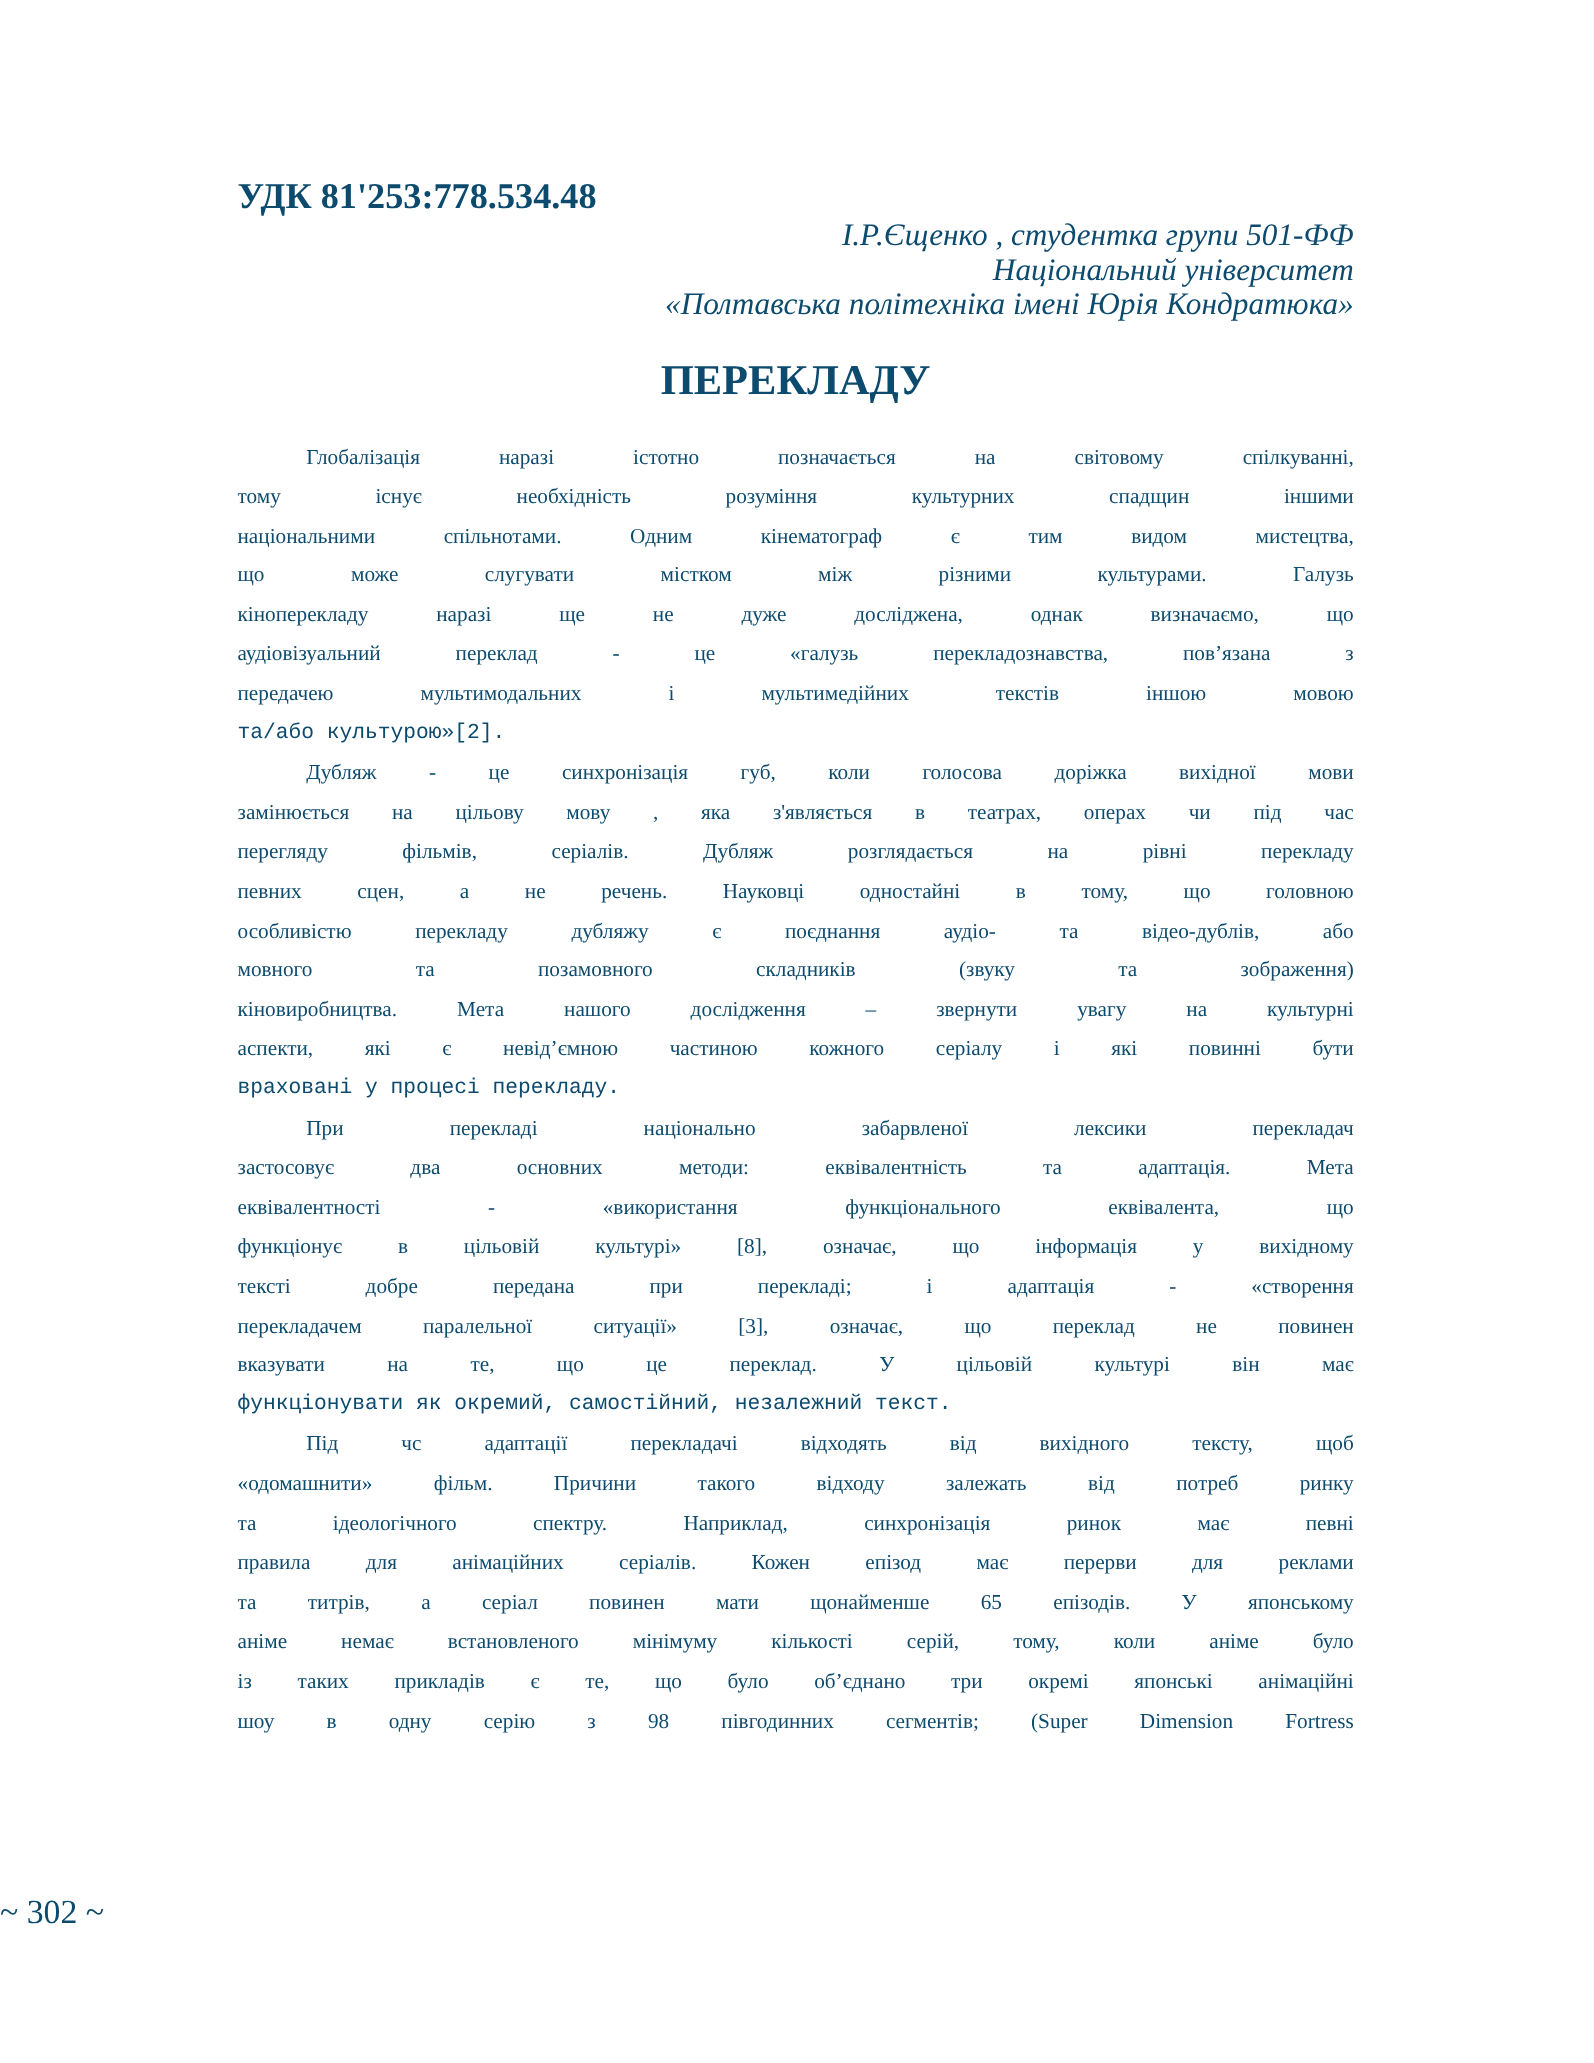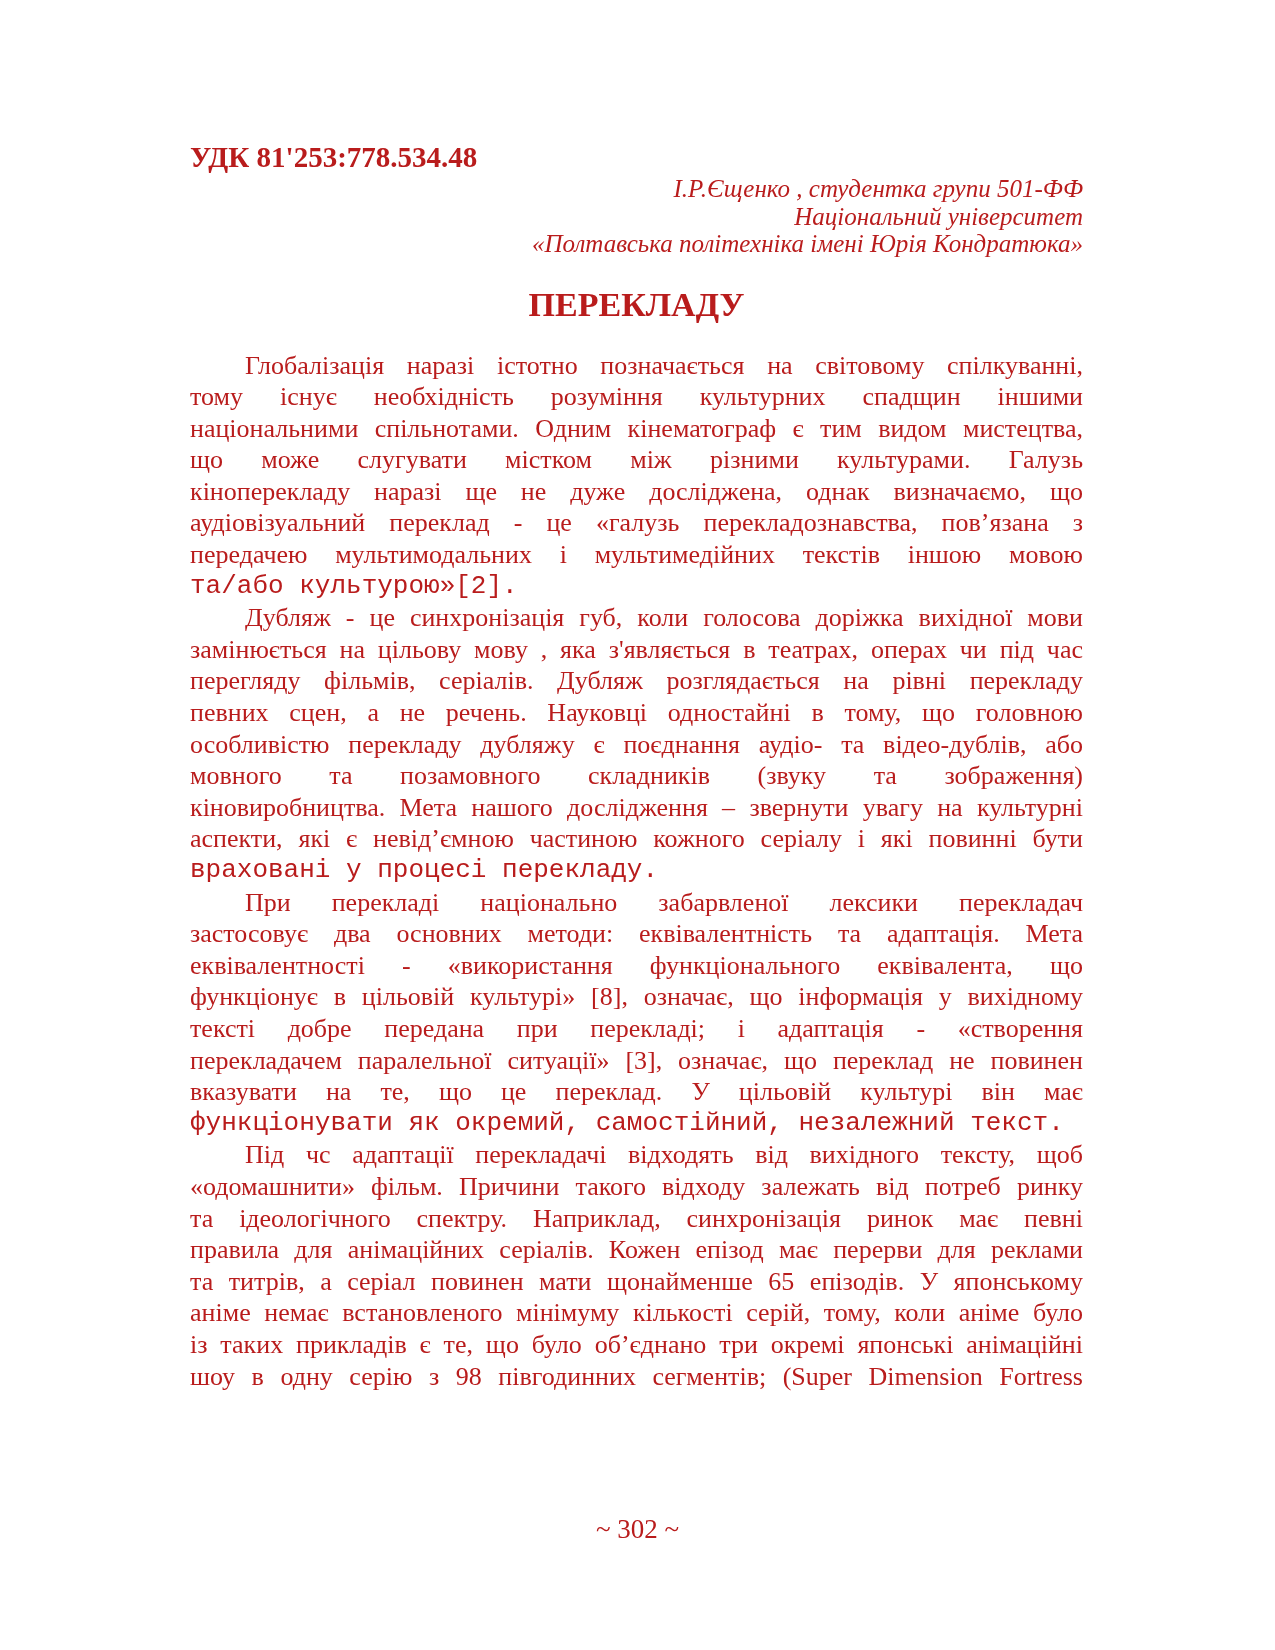--- a/index.html
+++ b/index.html
@@ -5,21 +5,21 @@
   html, body {
     margin: 0;
     padding: 0;
     background: #ffffff;
   }
   .page {
     position: relative;
     width: 1275px;
     height: 1650px;
     background: #ffffff;
-    color: #b91c1c;
+    color: #0c4a6e;
     font-family: "Liberation Serif", "DejaVu Serif", serif;
     box-sizing: border-box;
     padding: 140px 192px 0 190px;
     overflow: hidden;
   }
   .udc {
     font-weight: bold;
     font-size: 29px;
     line-height: 34px;
     text-align: left;
@@ -33,21 +33,21 @@
   }
   .article-title {
     margin: 27px 0 0 0;
     font-weight: bold;
     font-size: 34px;
     line-height: 39px;
     text-align: center;
   }
   .article-body {
     margin-top: 26px;
-    font-size: 26px;
+    font-size: 17px;
     line-height: 31.6px;
   }
   .line {
     text-align: justify;
     text-align-last: justify;
     white-space: normal;
     overflow: hidden;
     max-height: 32px;
   }
   .line.first {
@@ -55,21 +55,21 @@
   }
   .line.last {
     text-align-last: left;
     font-family: Liberation Mono, monospace;
   }
   .page-footer {
     position: absolute;
     top: 1514px;
     left: 0;
     right: 0;
-    text-align: center;
+    text-align: left;
     font-size: 27px;
     line-height: 31px;
   }
 </style>
 </head>
 <body>
 
 <div class="page">
   <div class="udc">УДК 81'253:778.534.48</div>
   <div class="byline">

